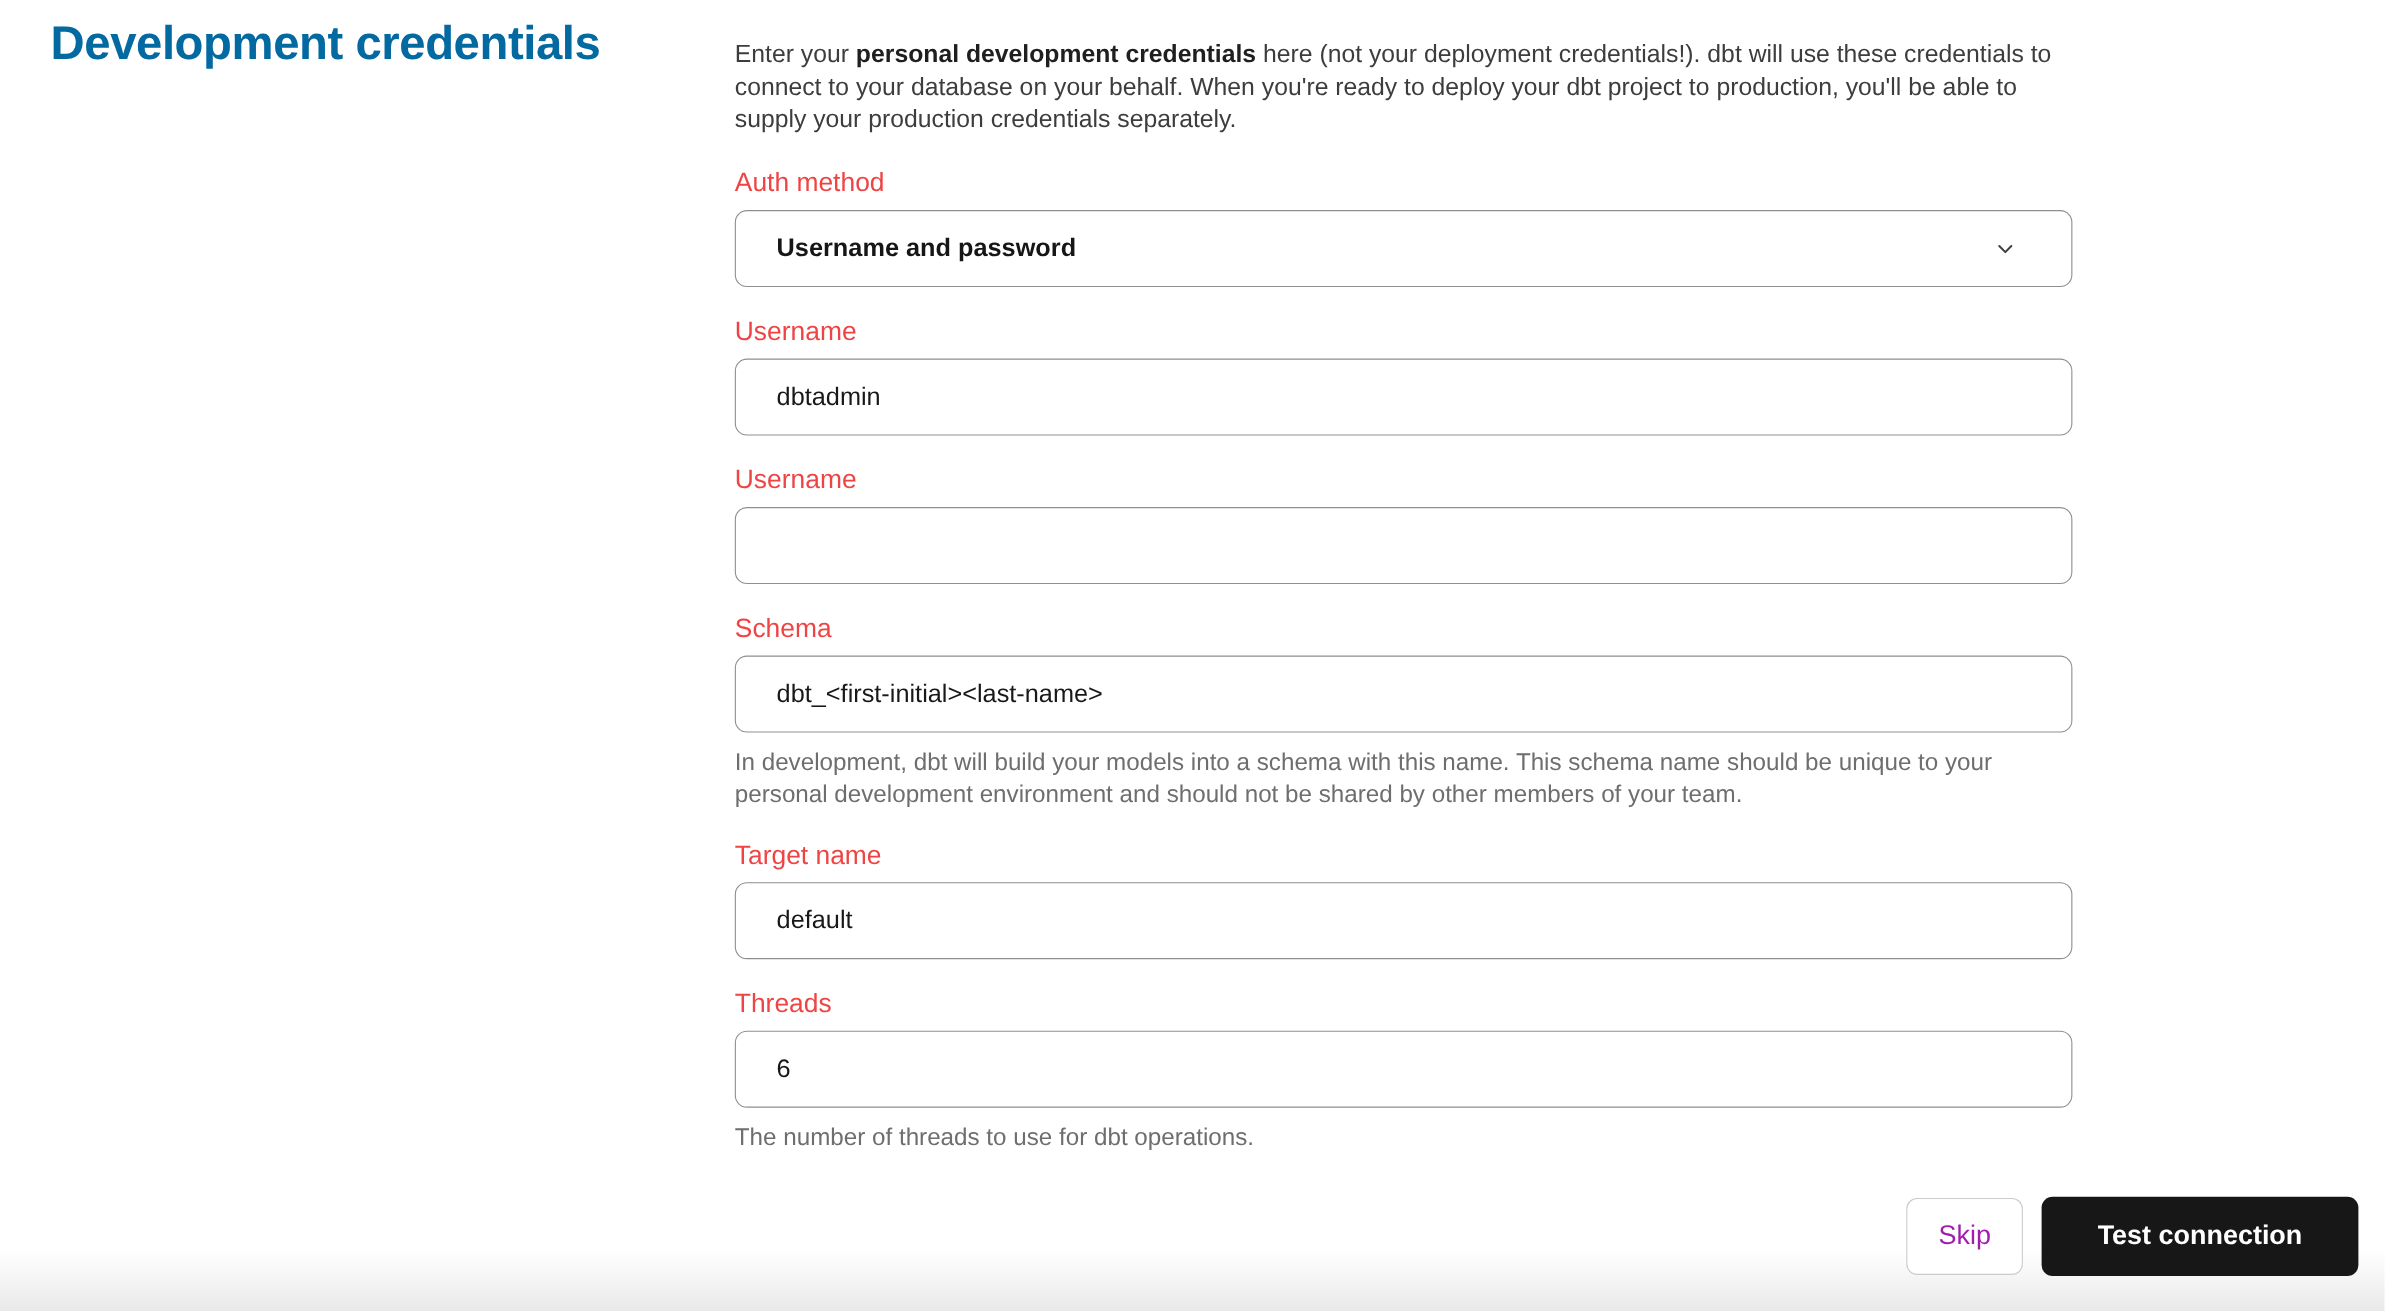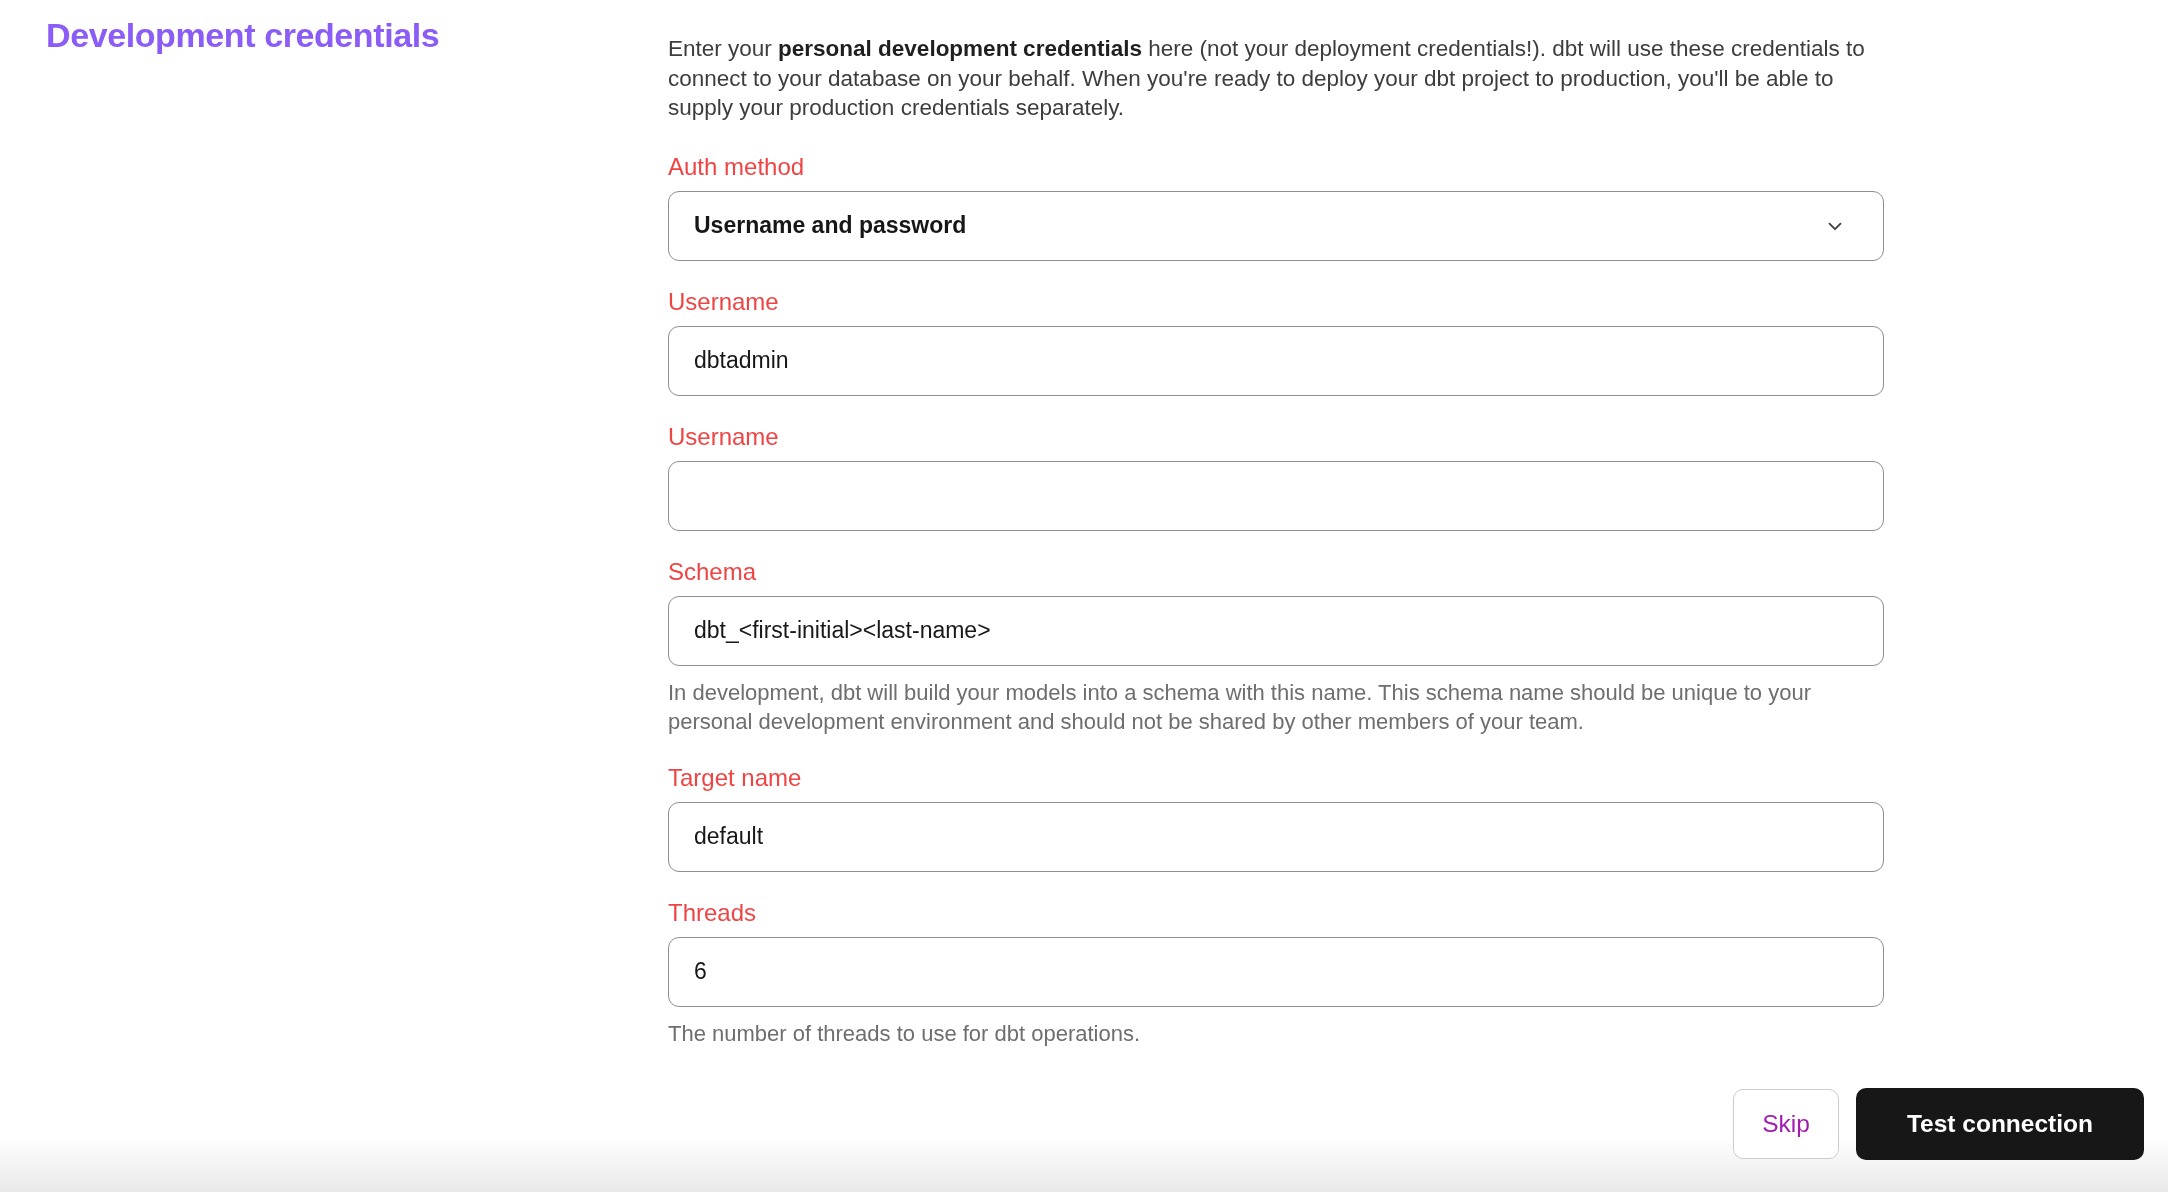--- a/index.html
+++ b/index.html
@@ -9,24 +9,24 @@
     height: 1192px;
     background: #ffffff;
     font-family: "Liberation Sans", sans-serif;
     overflow: hidden;
   }
   .page-title {
     position: absolute;
     left: 46px;
     top: 16px;
     margin: 0;
-    font-size: 34px;
+    font-size: 43px;
     font-weight: 700;
     letter-spacing: -0.4px;
-    color: #8b5cf6;
+    color: #0369a1;
   }
   .form-col {
     position: absolute;
     left: 668px;
     top: 34px;
     width: 1216px;
   }
   .intro {
     margin: 0 0 30px 0;
     font-size: 22.5px;
@@ -45,21 +45,21 @@
   .text-input, .select-box {
     box-sizing: border-box;
     width: 100%;
     height: 70px;
     background: #ffffff;
     border: 1px solid #8f8f8f;
     border-radius: 11px;
     font-family: "Liberation Sans", sans-serif;
     font-size: 23px;
     color: #181818;
-    padding: 0 25px;
+    padding: 0 37px;
     outline: none;
   }
   .select-box {
     display: flex;
     align-items: center;
     justify-content: space-between;
     cursor: pointer;
   }
   .select-value { font-weight: 600; color: #161616; }
   .chevron { flex: 0 0 auto; margin-right: 12px; }

